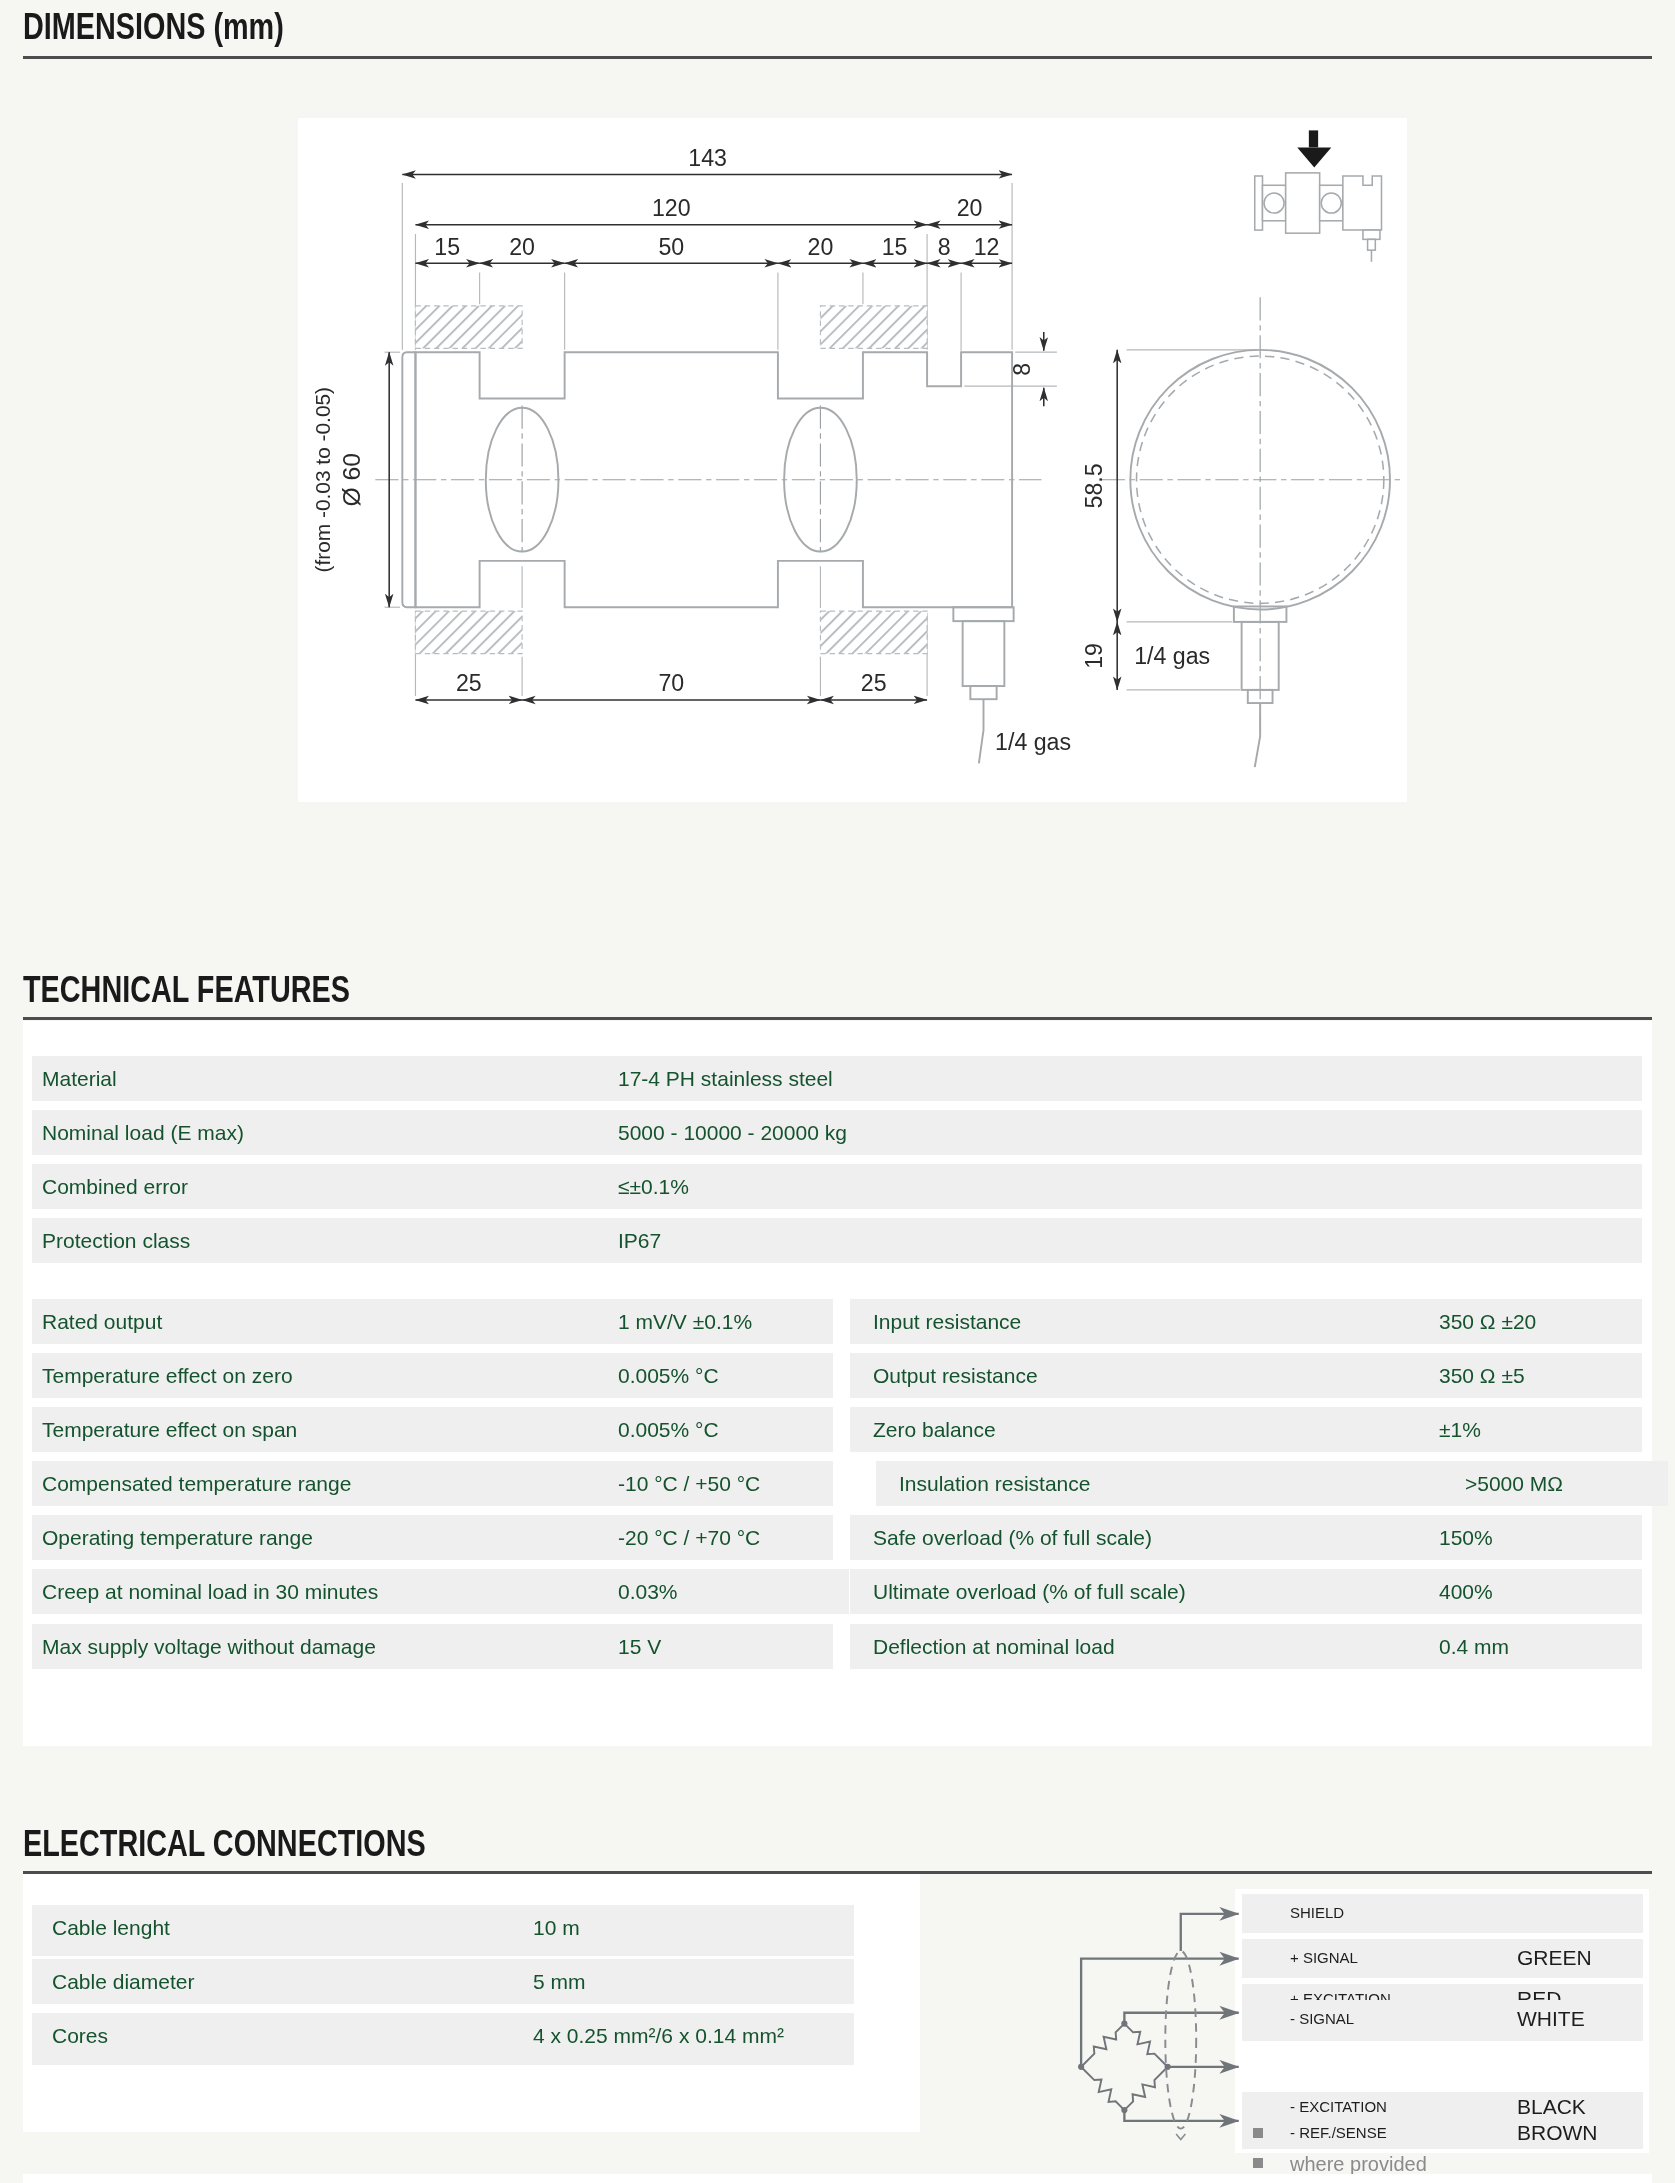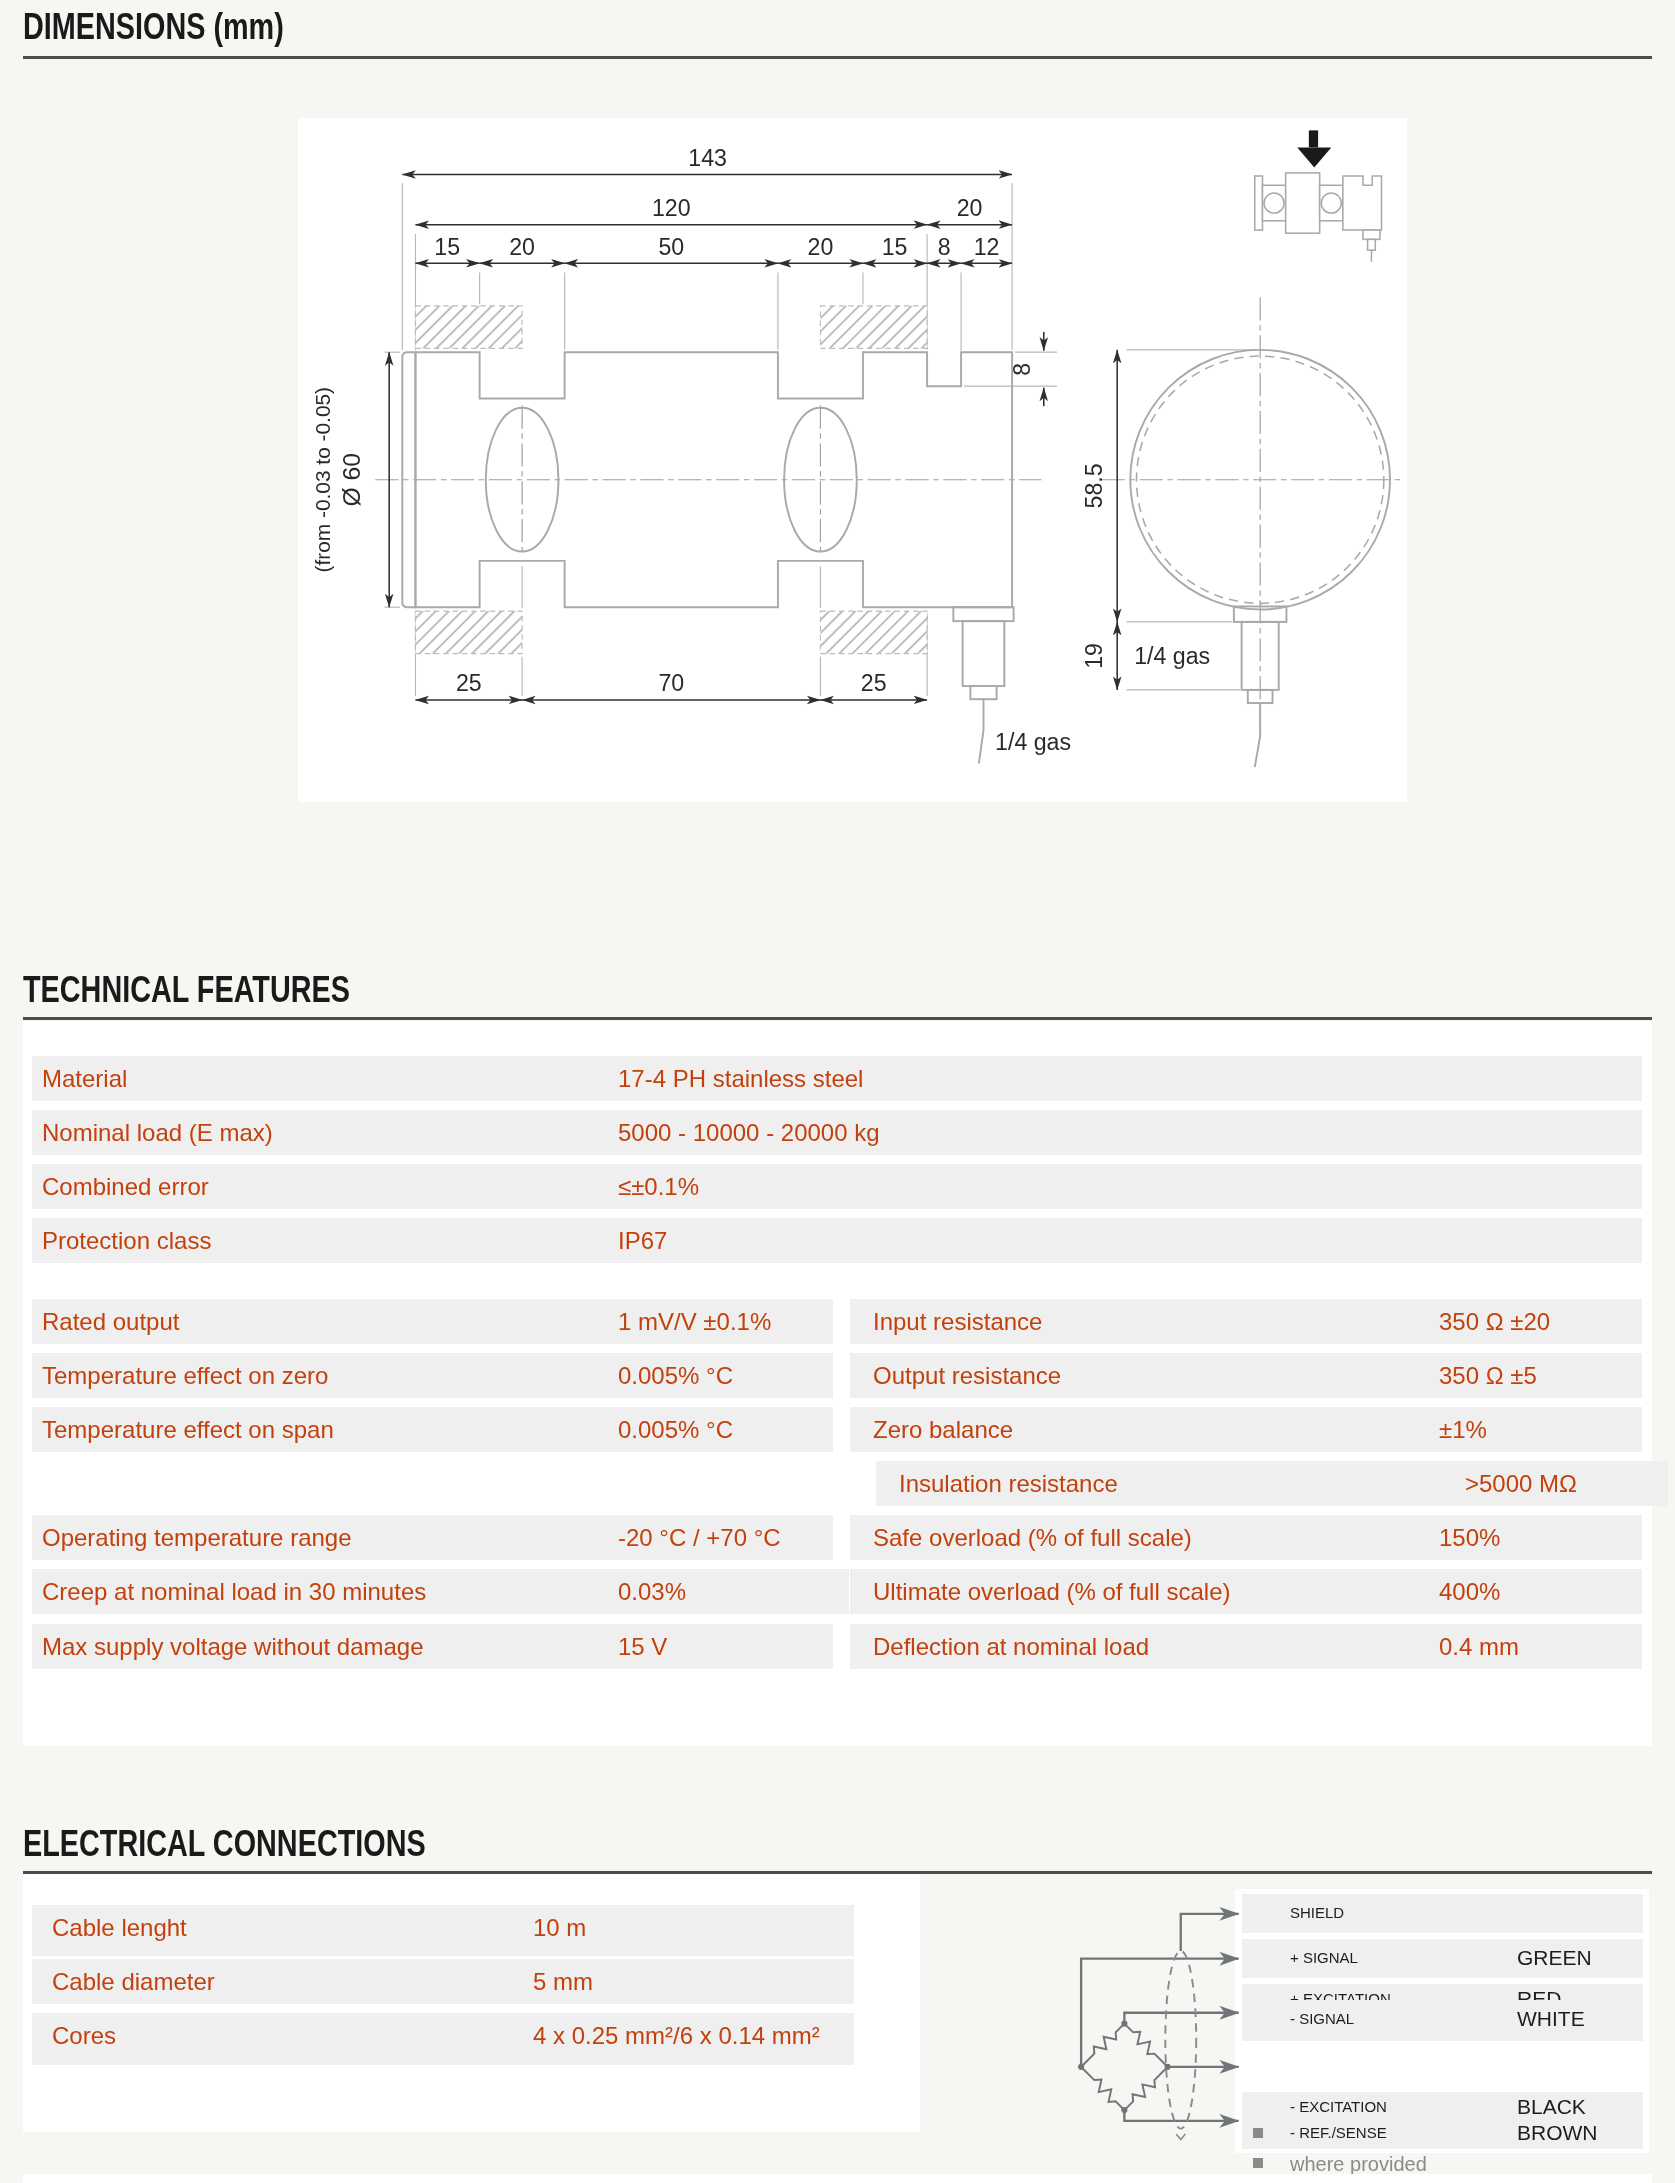--- a/index.html
+++ b/index.html
@@ -3,21 +3,21 @@
 <meta charset="utf-8">
 <style>
   html,body{margin:0;padding:0;}
   body{width:1675px;height:2183px;background:#f6f6f3;font-family:"Liberation Sans",sans-serif;}
   #page{position:relative;width:1675px;height:2183px;background:#f6f6f3;overflow:hidden;}
   .sec-title{position:absolute;left:23px;margin:0;font-weight:700;font-size:36px;color:#1a1a1a;
              transform:scaleX(0.80);transform-origin:0 50%;white-space:nowrap;letter-spacing:0;}
   .sec-rule{position:absolute;left:23px;width:1629px;height:3.1px;background:#4d4d4f;}
   .panel{position:absolute;background:#ffffff;}
   .trow{position:absolute;background:#efefef;}
-  .trow span{position:absolute;top:0;line-height:45px;font-size:24px;color:#c2410c;white-space:nowrap;}
+  .trow span{position:absolute;top:0;line-height:45px;font-size:21px;color:#14532d;white-space:nowrap;}
   .lblA{left:10px;} .valA{left:586px;}
   .lblB{left:23px;} .valB{left:589px;}
   .lblC{left:20px;} .valC{left:501px;}
   .crow{position:absolute;left:1242px;width:401px;background:#efefef;}
   .crow.single{padding-top:6.2px;box-sizing:border-box;}
   .crow.double{padding-top:2.3px;box-sizing:border-box;}
   .cline{position:relative;height:26px;}
   .cline .clab{position:absolute;left:48px;line-height:26px;font-size:15px;color:#1d1d1f;white-space:nowrap;}
   .cline .ccol{position:absolute;left:275px;line-height:26px;font-size:21px;color:#1d1d1f;white-space:nowrap;}
   .cmark{position:absolute;left:10.8px;top:7.7px;width:10px;height:10px;background:#8a8a8a;}
@@ -201,20 +201,24 @@
     <span class="valA">1 mV/V ±0.1%</span>
   </div>
   <div class="trow" style="left:32px;top:1353px;width:801px;height:45px;">
     <span class="lblA">Temperature effect on zero</span>
     <span class="valA">0.005% °C</span>
   </div>
   <div class="trow" style="left:32px;top:1407px;width:801px;height:45px;">
     <span class="lblA">Temperature effect on span</span>
     <span class="valA">0.005% °C</span>
   </div>
+  <div class="trow" style="left:32px;top:1461px;width:801px;height:45px;">
+    <span class="lblA">Compensated temperature range</span>
+    <span class="valA">-10 °C / +50 °C</span>
+  </div>
   <div class="trow" style="left:32px;top:1515px;width:801px;height:45px;">
     <span class="lblA">Operating temperature range</span>
     <span class="valA">-20 °C / +70 °C</span>
   </div>
   <div class="trow" style="left:32px;top:1569px;width:801px;height:45px;padding-left:16px;">
     <span class="lblA">Creep at nominal load in 30 minutes</span>
     <span class="valA">0.03%</span>
   </div>
   <div class="trow" style="left:32px;top:1624px;width:801px;height:45px;">
     <span class="lblA">Max supply voltage without damage</span>

